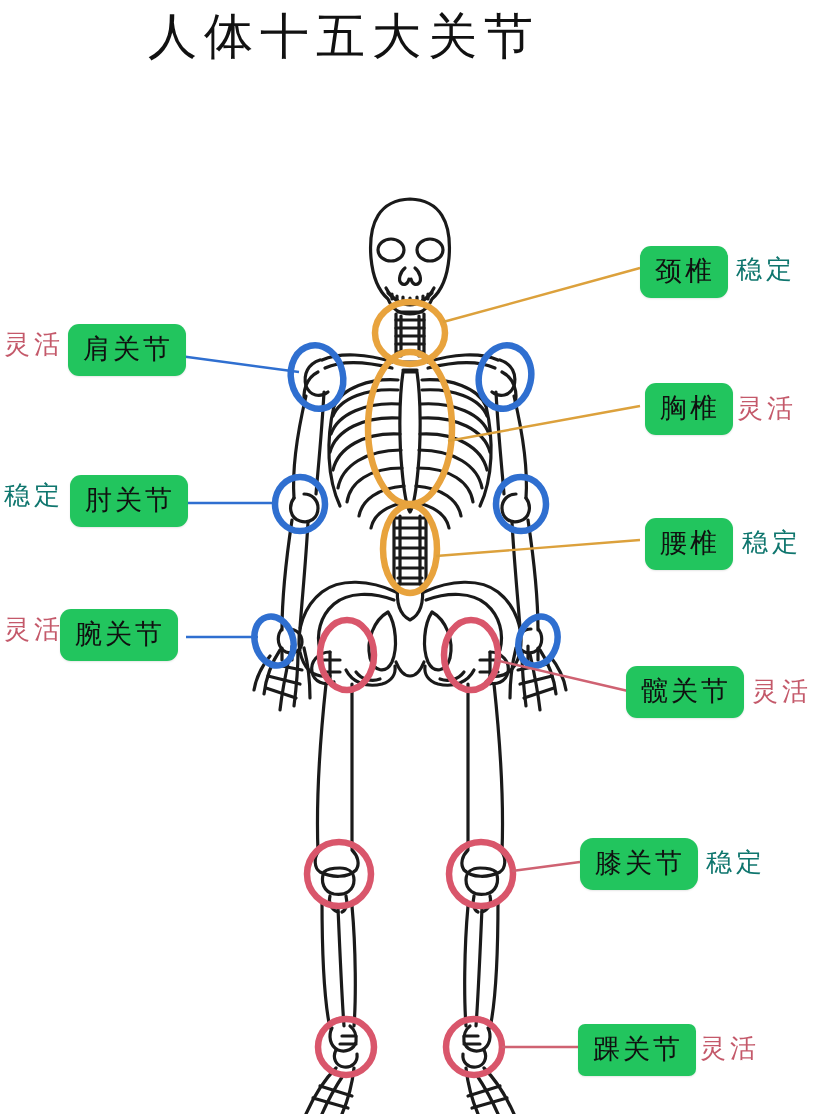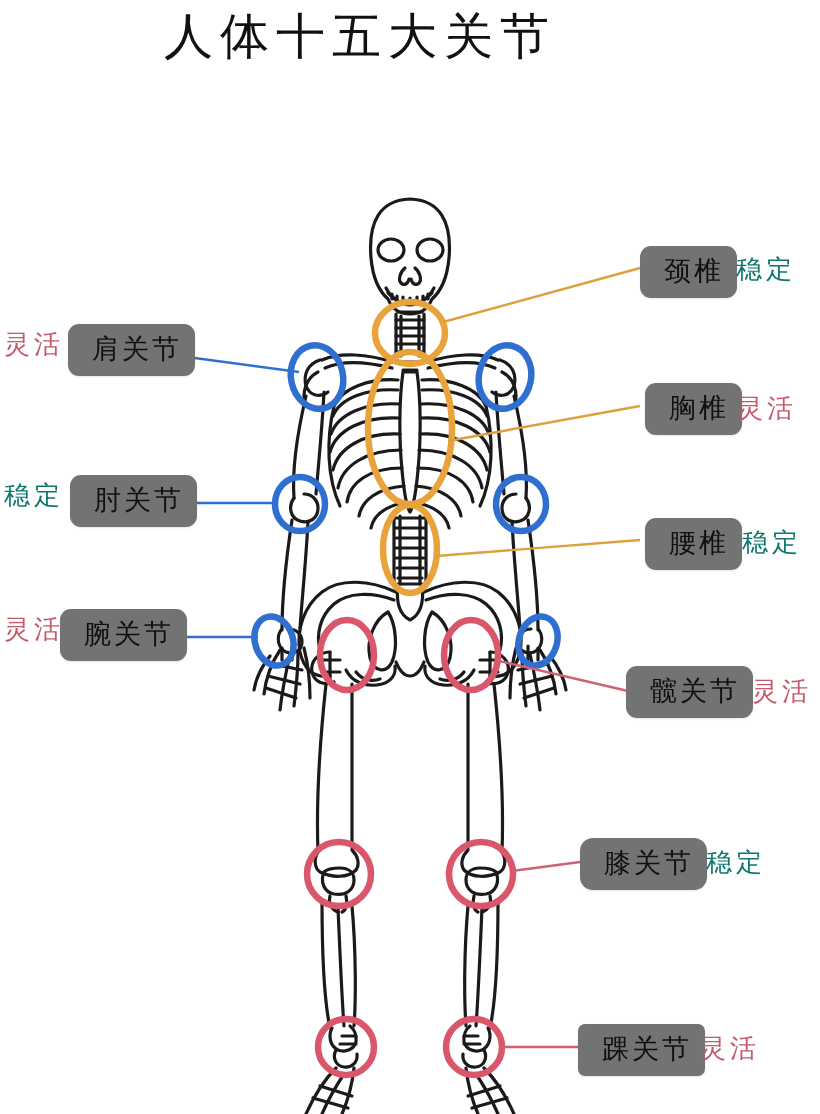--- a/index.html
+++ b/index.html
@@ -7,21 +7,21 @@
     width:820px;height:1114px;
     background:#ffffff;
     font-family:"Liberation Serif", serif;
     overflow:hidden;
     position:relative;
   }
   #stage{position:relative;width:820px;height:1114px;overflow:hidden;}
 
   
   .title{
-    position:absolute;left:16px;top:4px;width:688px;
+    position:absolute;left:0;top:4px;width:688px;
     text-align:center;
     font-family:"Liberation Serif", serif;
     font-size:49px;
     letter-spacing:7px;
     color:#111;
     font-weight:400;
   }
   .body-text{
     position:absolute;left:12px;top:72px;width:800px;
     font-size:26.5px;
@@ -40,28 +40,28 @@
 
   
   #skeleton-layer,#annot-layer{
     position:absolute;left:0;top:0;width:820px;height:1114px;
     pointer-events:none;
   }
 
   
   .chip{
     position:absolute;
-    background:#737373;
+    background:#22c55e;
     border-radius:11px;
     box-shadow:0 1px 2px rgba(0,0,0,.10);
     color:#101010;
     font-size:27px;
     letter-spacing:3px;
     line-height:1;
-    padding:12px 13px 13px 24px;
+    padding:12px 13px 13px 15px;
     white-space:nowrap;
     font-family:"Liberation Serif", serif;
   }
   .tagword{
     position:absolute;
     font-size:26px;
     letter-spacing:4px;
     white-space:nowrap;
     font-family:"Liberation Serif", serif;
   }

